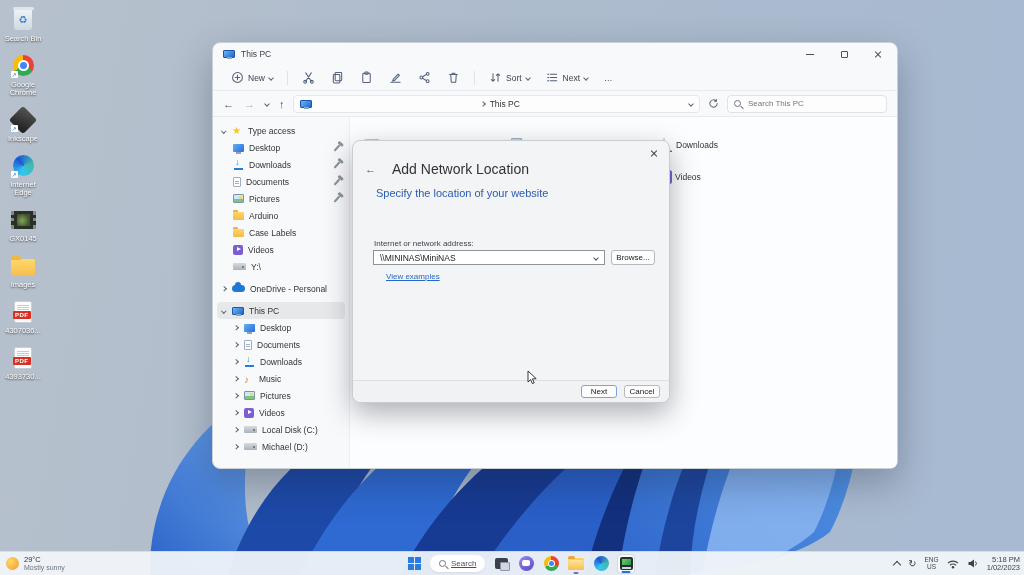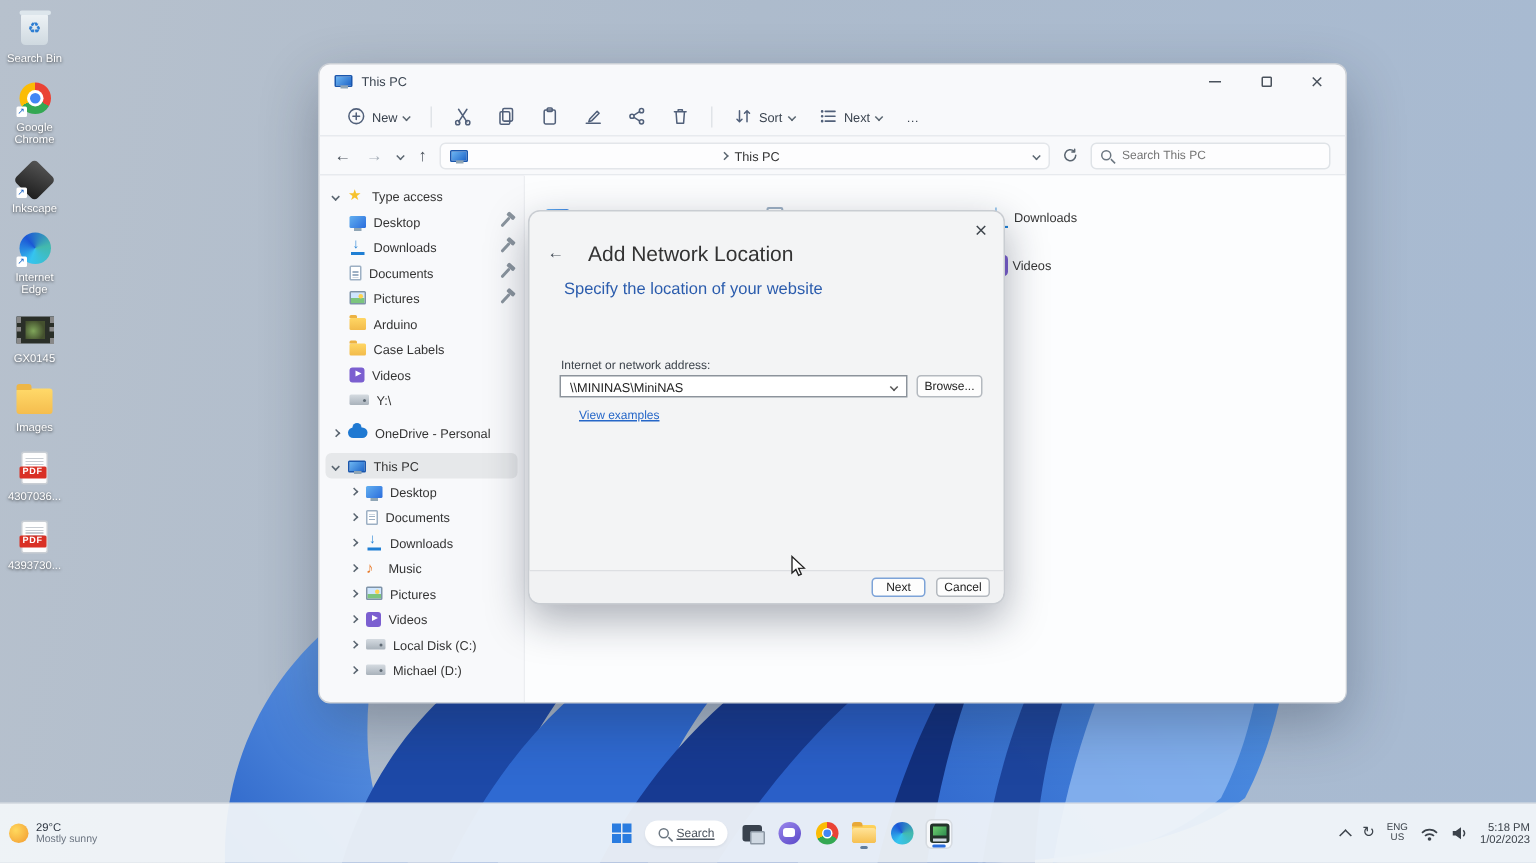--- a/index.html
+++ b/index.html
@@ -146,21 +146,21 @@
   .btn{background:#fdfdfd;border:1px solid #b4b9bf;border-radius:3px;font-size:8px;color:#222;
     display:flex;align-items:center;justify-content:center;font-family:inherit;}
   .btn-browse{position:absolute;left:258px;top:109px;width:44px;height:15px;}
   .dlg-link{position:absolute;left:21px;top:131px;font-size:8px;color:#2667c8;text-decoration:underline;margin-left:12px;}
   .dlg-footer{position:absolute;left:0;right:0;bottom:0;height:22px;border-top:1px solid #dddfe2;border-radius:0 0 8px 8px;
     background:#f1f2f3;display:flex;align-items:center;justify-content:flex-end;gap:7px;padding-right:9px;}
   .btn-next{width:36px;height:13px;border-color:#7da3d8;}
   .btn-cancel{width:36px;height:13px;}
 
   
-  .taskbar{position:absolute;left:0;right:0;bottom:0;height:40px;background:rgba(241,245,249,.94);
+  .taskbar{position:absolute;left:0;right:0;bottom:0;height:24px;background:rgba(241,245,249,.94);
     border-top:1px solid rgba(150,160,175,.25);z-index:30;display:flex;align-items:center;}
   .weather{position:absolute;left:6px;display:flex;align-items:center;gap:5px;}
   .sun{width:13px;height:13px;border-radius:50%;background:radial-gradient(circle at 35% 35%,#ffd95e,#f2992e);}
   .wtxt{display:flex;flex-direction:column;line-height:8px;}
   .wtemp{font-size:7.5px;color:#2c3440;}
   .wcond{font-size:7px;color:#6b7480;}
   .tb-center{position:absolute;left:405px;display:flex;align-items:center;gap:7px;height:24px;}
   .tbicon{width:18px;height:20px;display:flex;align-items:center;justify-content:center;position:relative;border-radius:4px;}
   .win-logo{width:6px;height:6px;background:#2a7ce0;box-shadow:7px 0 0 #2a7ce0,0 7px 0 #2a7ce0,7px 7px 0 #2a7ce0;
     margin-right:7px;margin-bottom:7px;}

